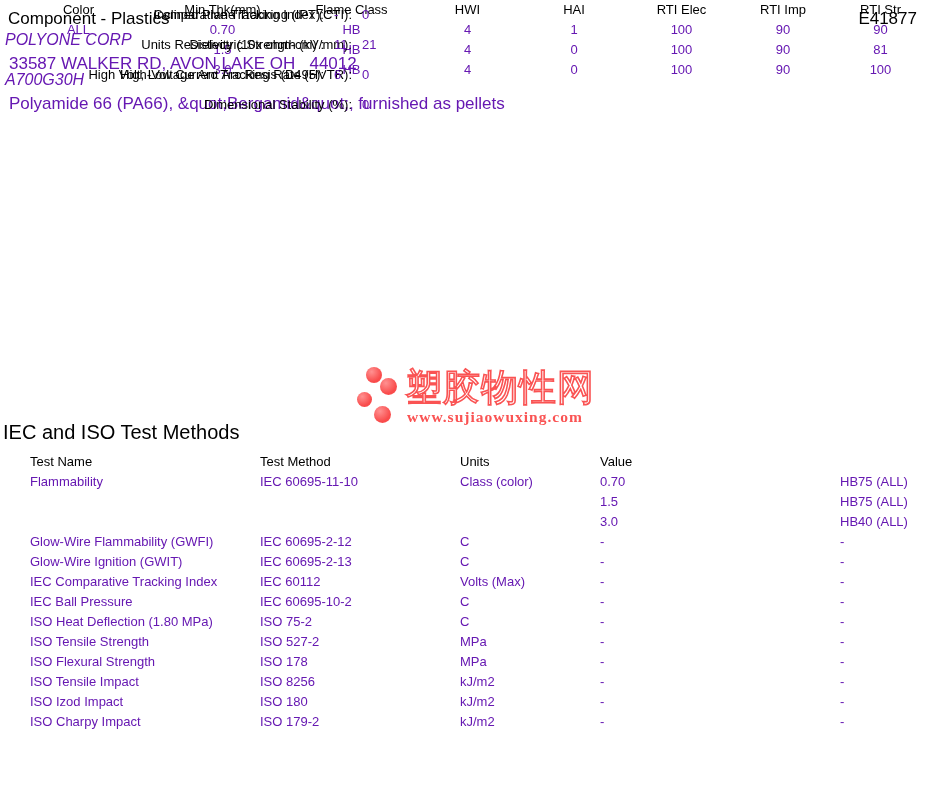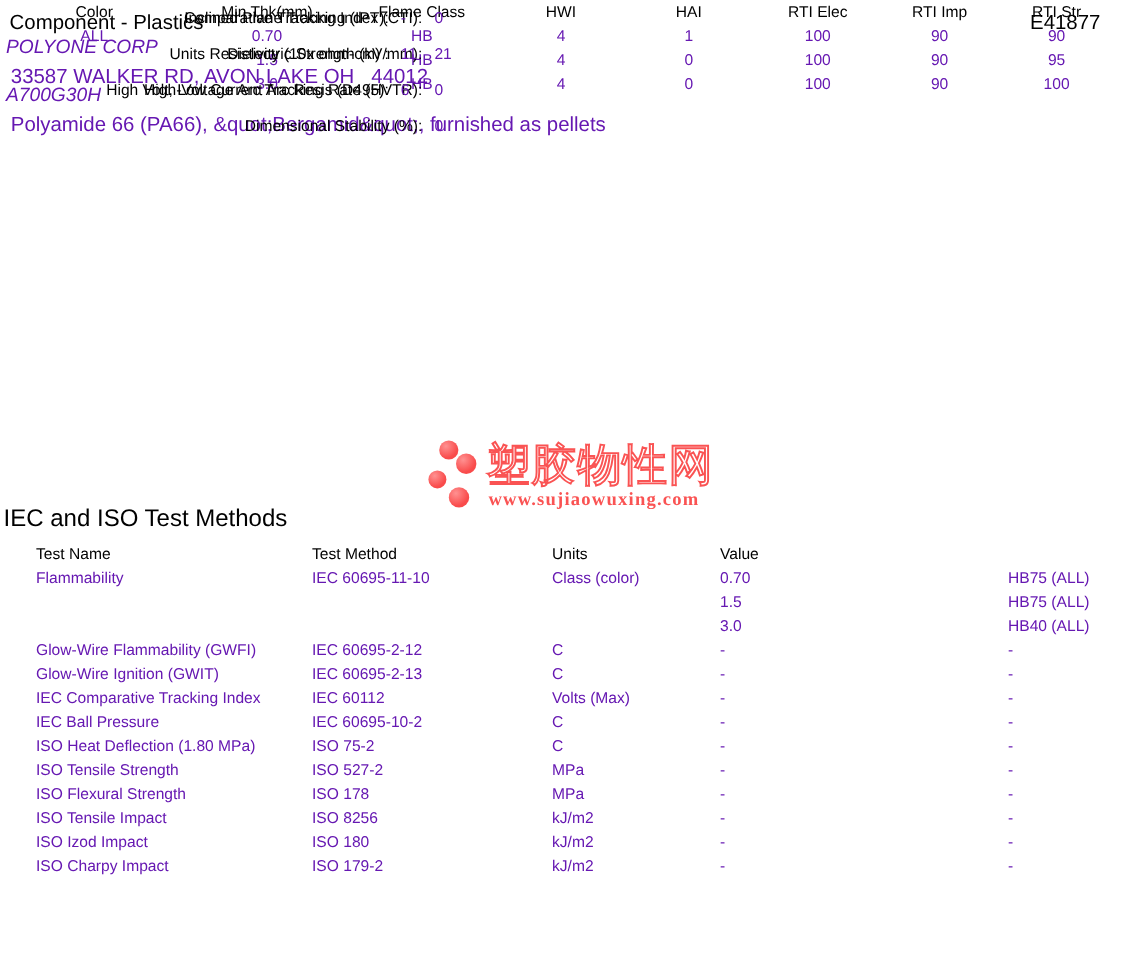--- a/index.html
+++ b/index.html
@@ -93,21 +93,21 @@
       <span>90</span>
     </div>
     <div class="r-row r-data">
       <span></span>
       <span>1.5</span>
       <span>HB</span>
       <span>4</span>
       <span>0</span>
       <span>100</span>
       <span>90</span>
-      <span>95</span>
+      <span>81</span>
     </div>
     <div class="r-row r-data">
       <span></span>
       <span>3.0</span>
       <span>HB</span>
       <span>4</span>
       <span>0</span>
       <span>100</span>
       <span>90</span>
       <span>100</span>

